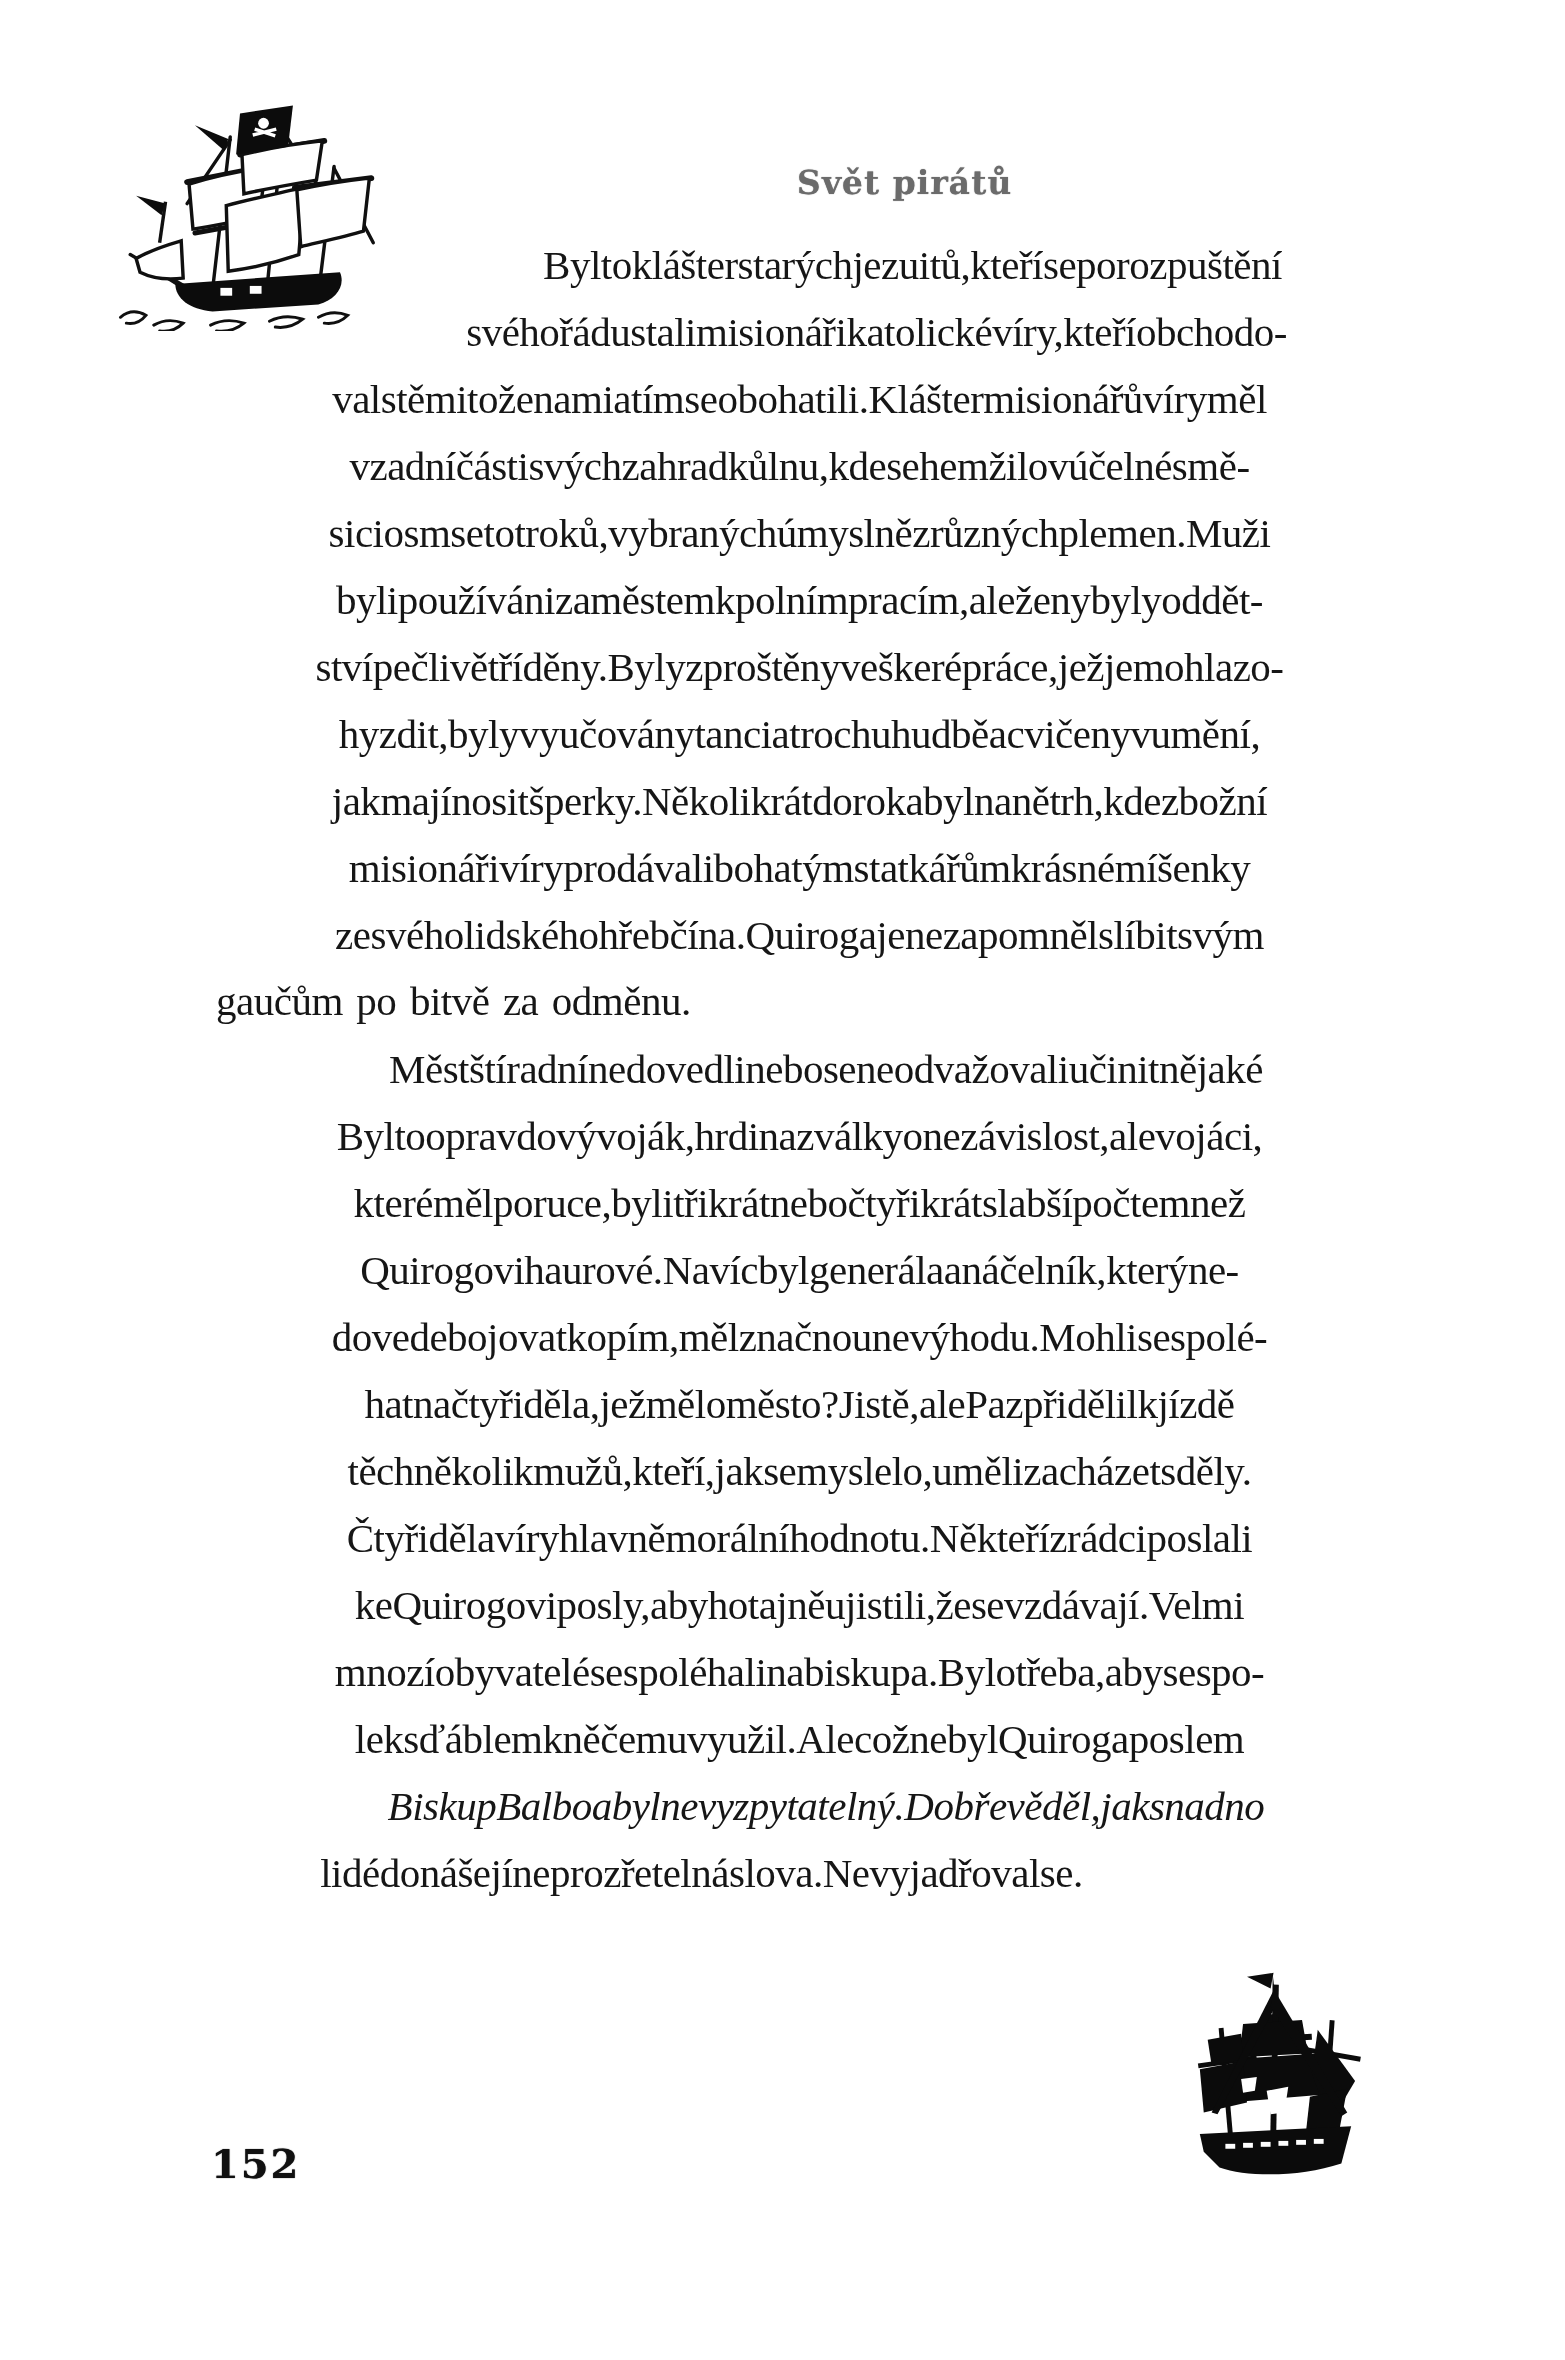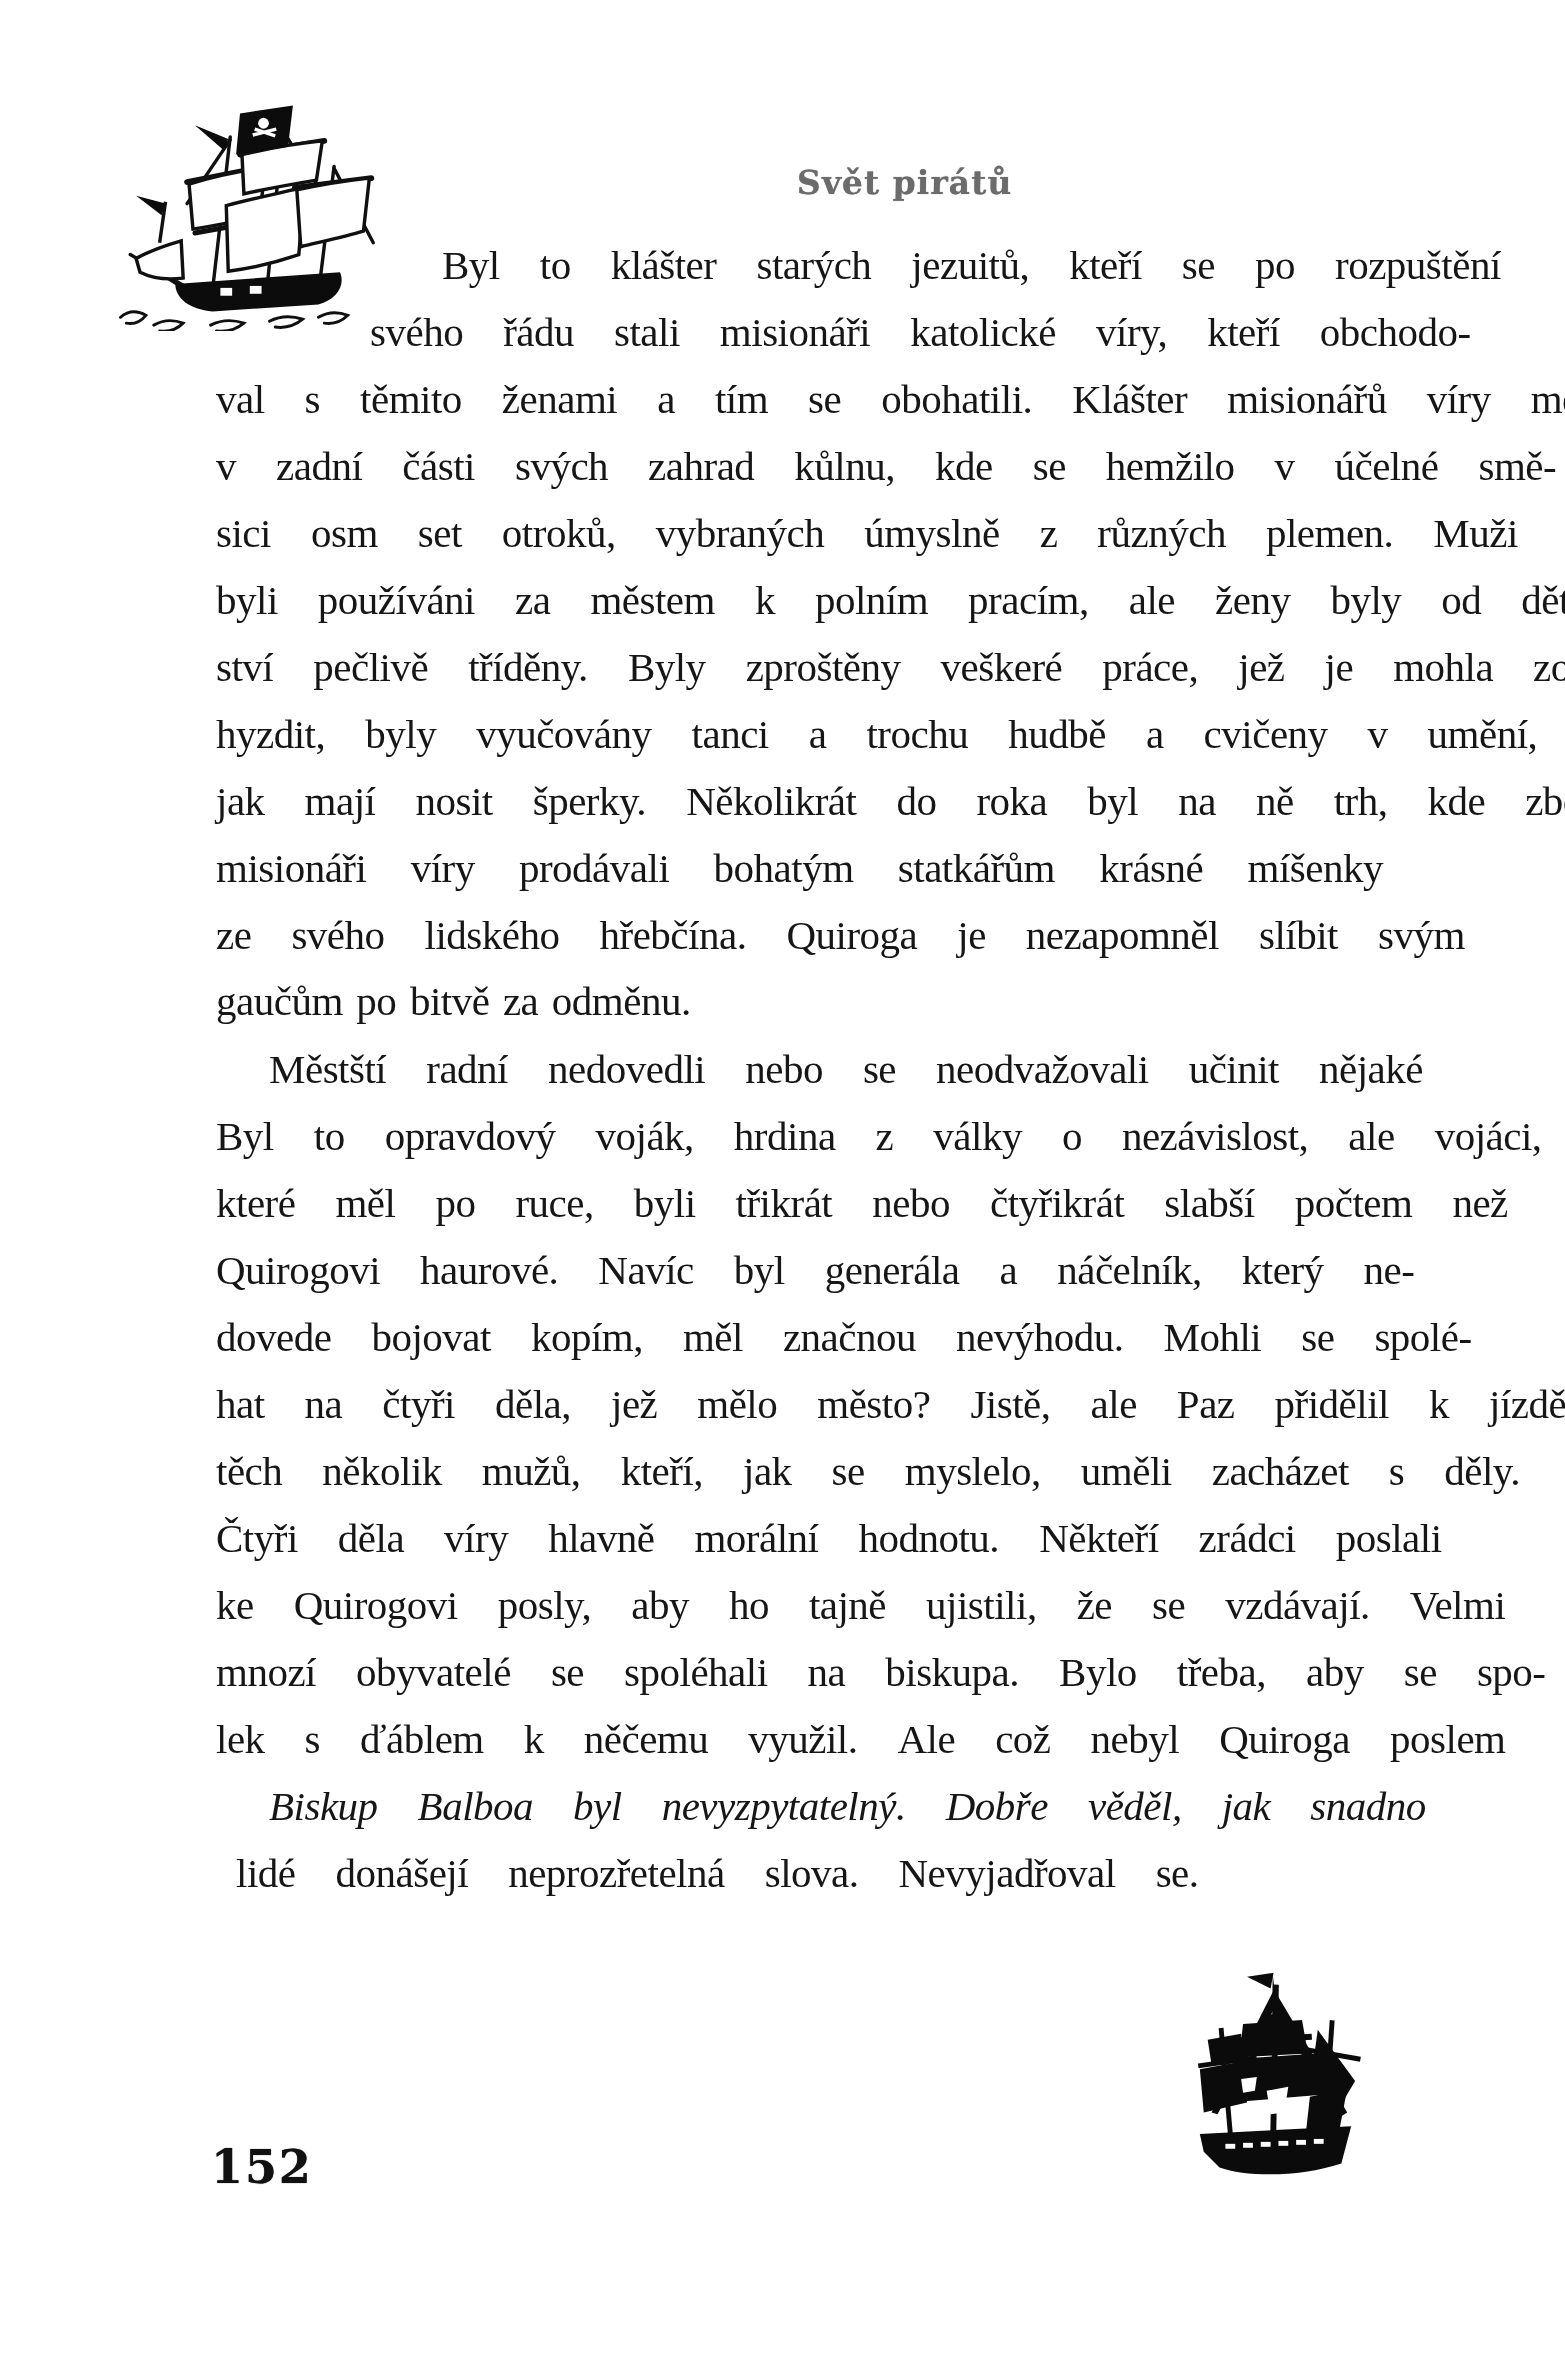--- a/index.html
+++ b/index.html
@@ -21,38 +21,37 @@
     color:#6b6b6b;
     text-shadow:0 0 1px #7a7a7a;
     transform:skewX(-1deg);
   }
   
   .text-block{
     position:absolute;left:216px;top:231px;width:1167px;
   }
   .para{margin:0;padding:0;}
   .line{
-    display:flex;justify-content:space-between;align-items:center;
+    display:flex;justify-content:center;align-items:center;
     height:67px;
     font-size:41px;
     letter-spacing:-0.5px;
     white-space:nowrap;
-    gap:40px;
   }
   .line.last{
     display:block;
     line-height:67px;
     word-spacing:3.8px;
   }
   
   .page-number{
     position:absolute;left:211px;top:2140px;
     font-family:"DejaVu Serif", serif;
     font-weight:bold;
-    font-size:46px;
+    font-size:40px;
     color:#111;
     letter-spacing:1.9px;
     text-shadow:0 0 1px #222;
   }
   
   .ship-top{
     position:absolute;left:91px;top:86px;width:298px;height:245px;
   }
   .ship-bottom{
     position:absolute;left:1182px;top:1965px;width:187px;height:226px;

